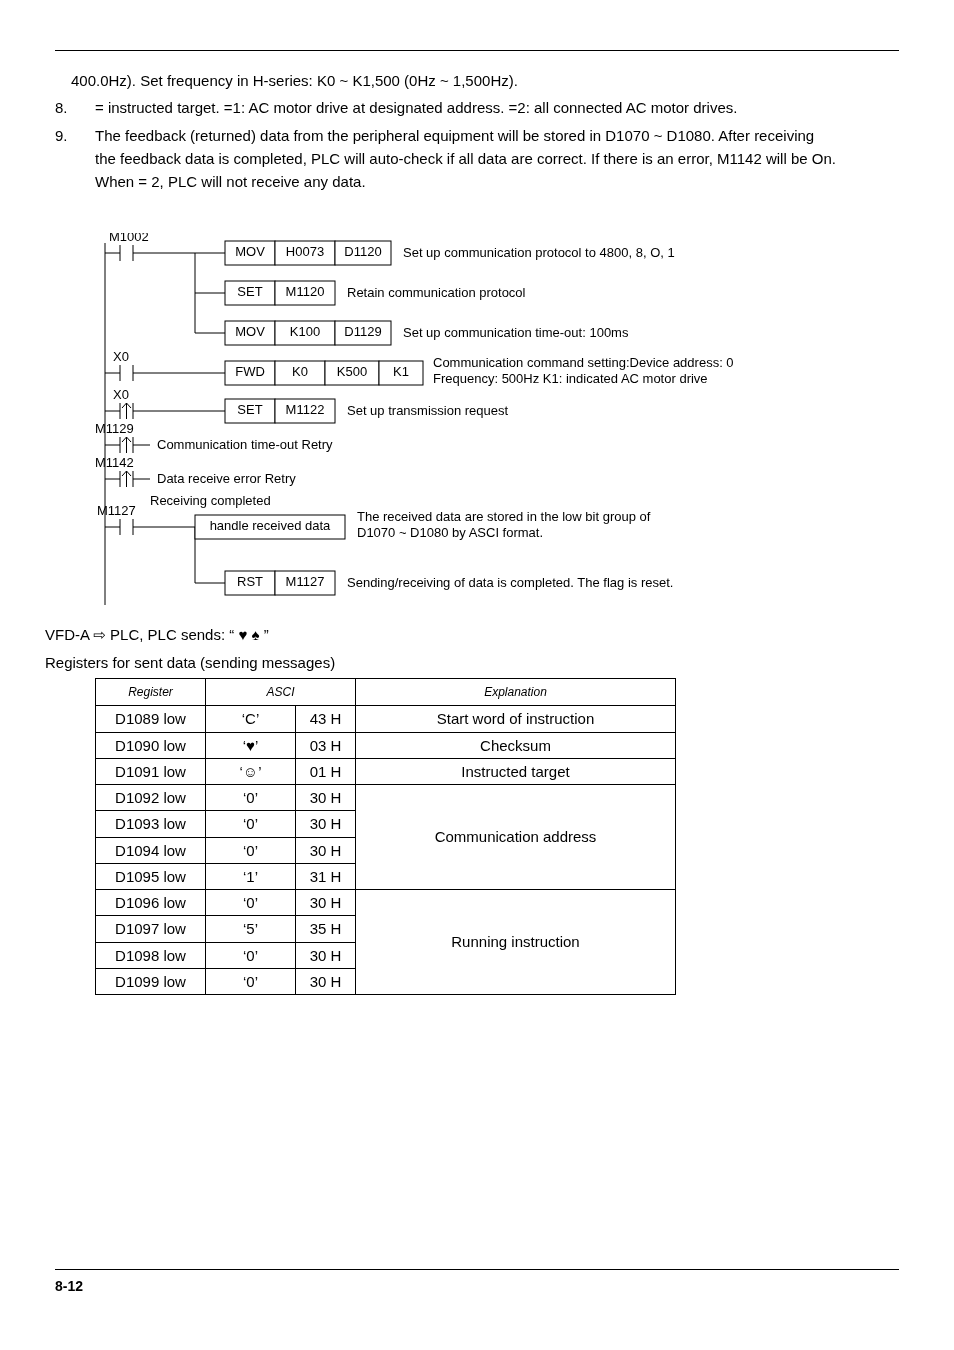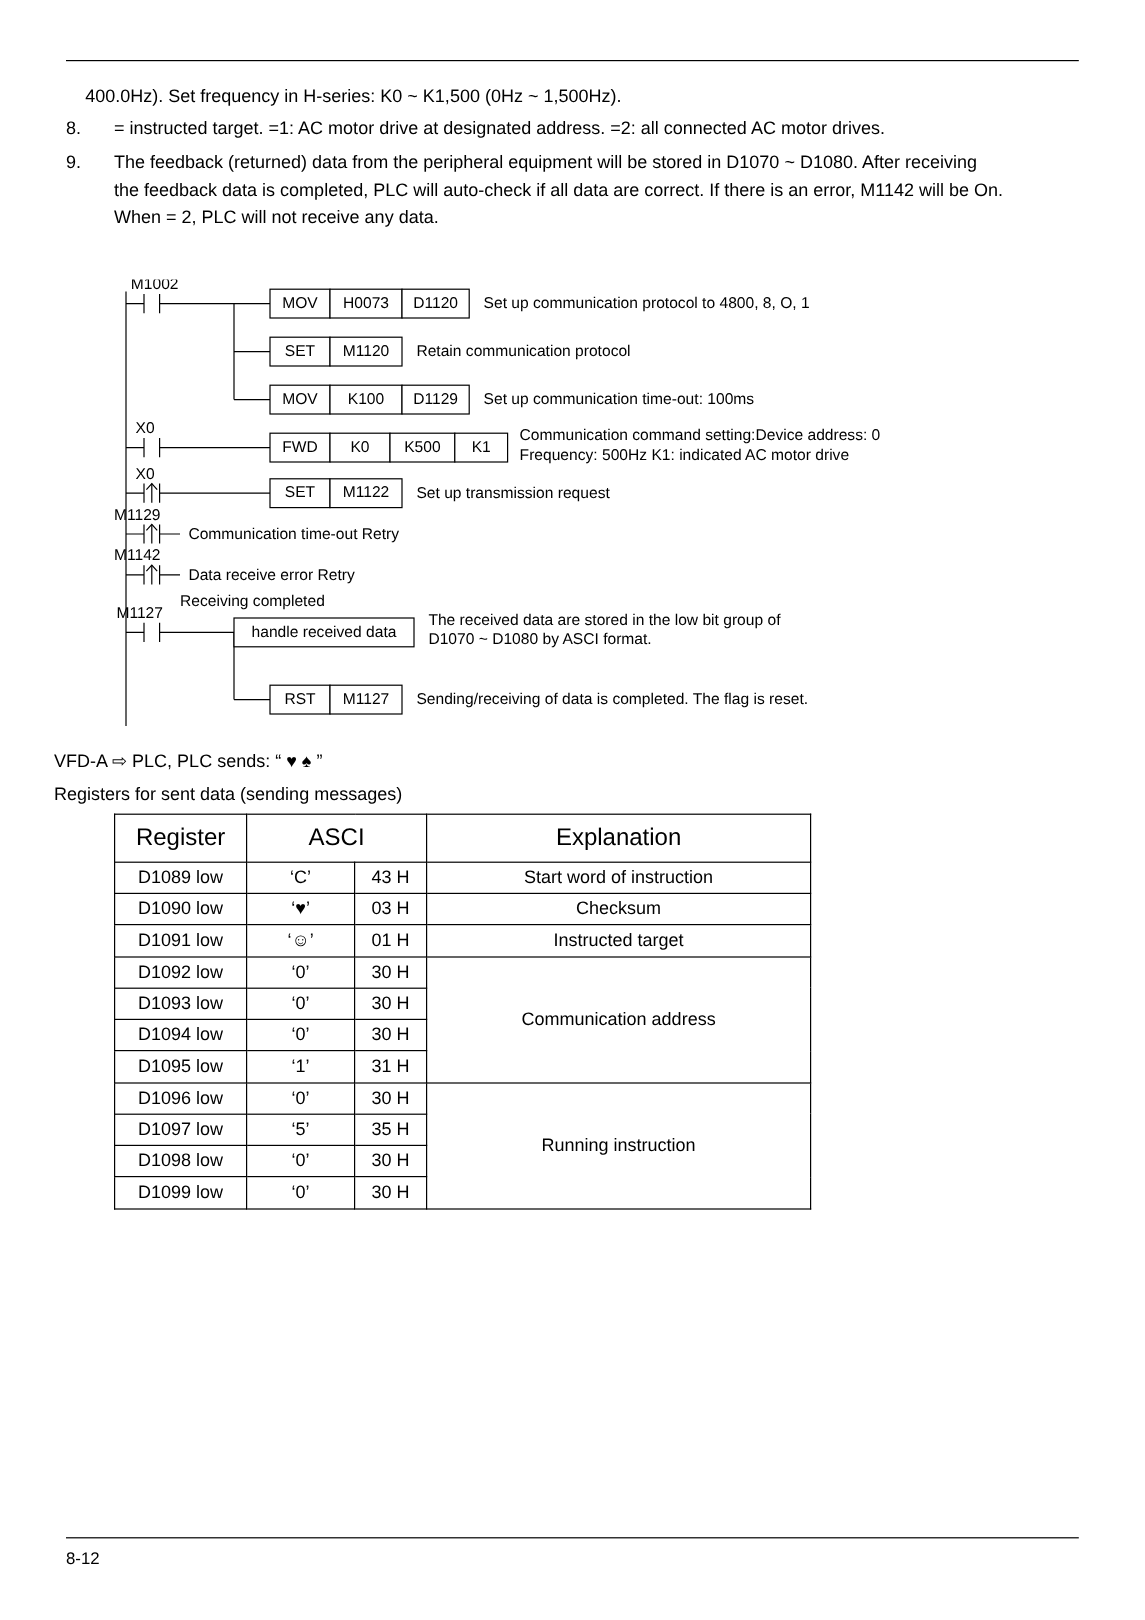--- a/index.html
+++ b/index.html
@@ -61,34 +61,36 @@
   }
   table.data th, table.data td {
     border: 1px solid #000;
     padding: 1px 8px;
     vertical-align: middle;
   }
   table.data th {
     font-weight: normal;
     text-align: center;
     padding: 4px 8px;
-    font-size: 20px;
+    font-size: 12px;
+    font-style: italic;
   }
   table.data td.c { text-align: center; }
   table.data td.l { text-align: center; }
   .col-reg { width: 110px; }
   .col-d1  { width: 90px; }
   .col-d2  { width: 60px; }
   .col-exp { width: 320px; }
 
   .footer {
     position: absolute;
     left: 55px;
-    bottom: 40px;
+    bottom: 52px;
     width: 844px;
+    font-weight: bold;
   }
   .hr-bot {
     border: none;
     border-top: 1px solid #000;
     margin: 0 0 6px 0;
   }
   .pgnum {
     font-size: 14px;
   }
 </style>

